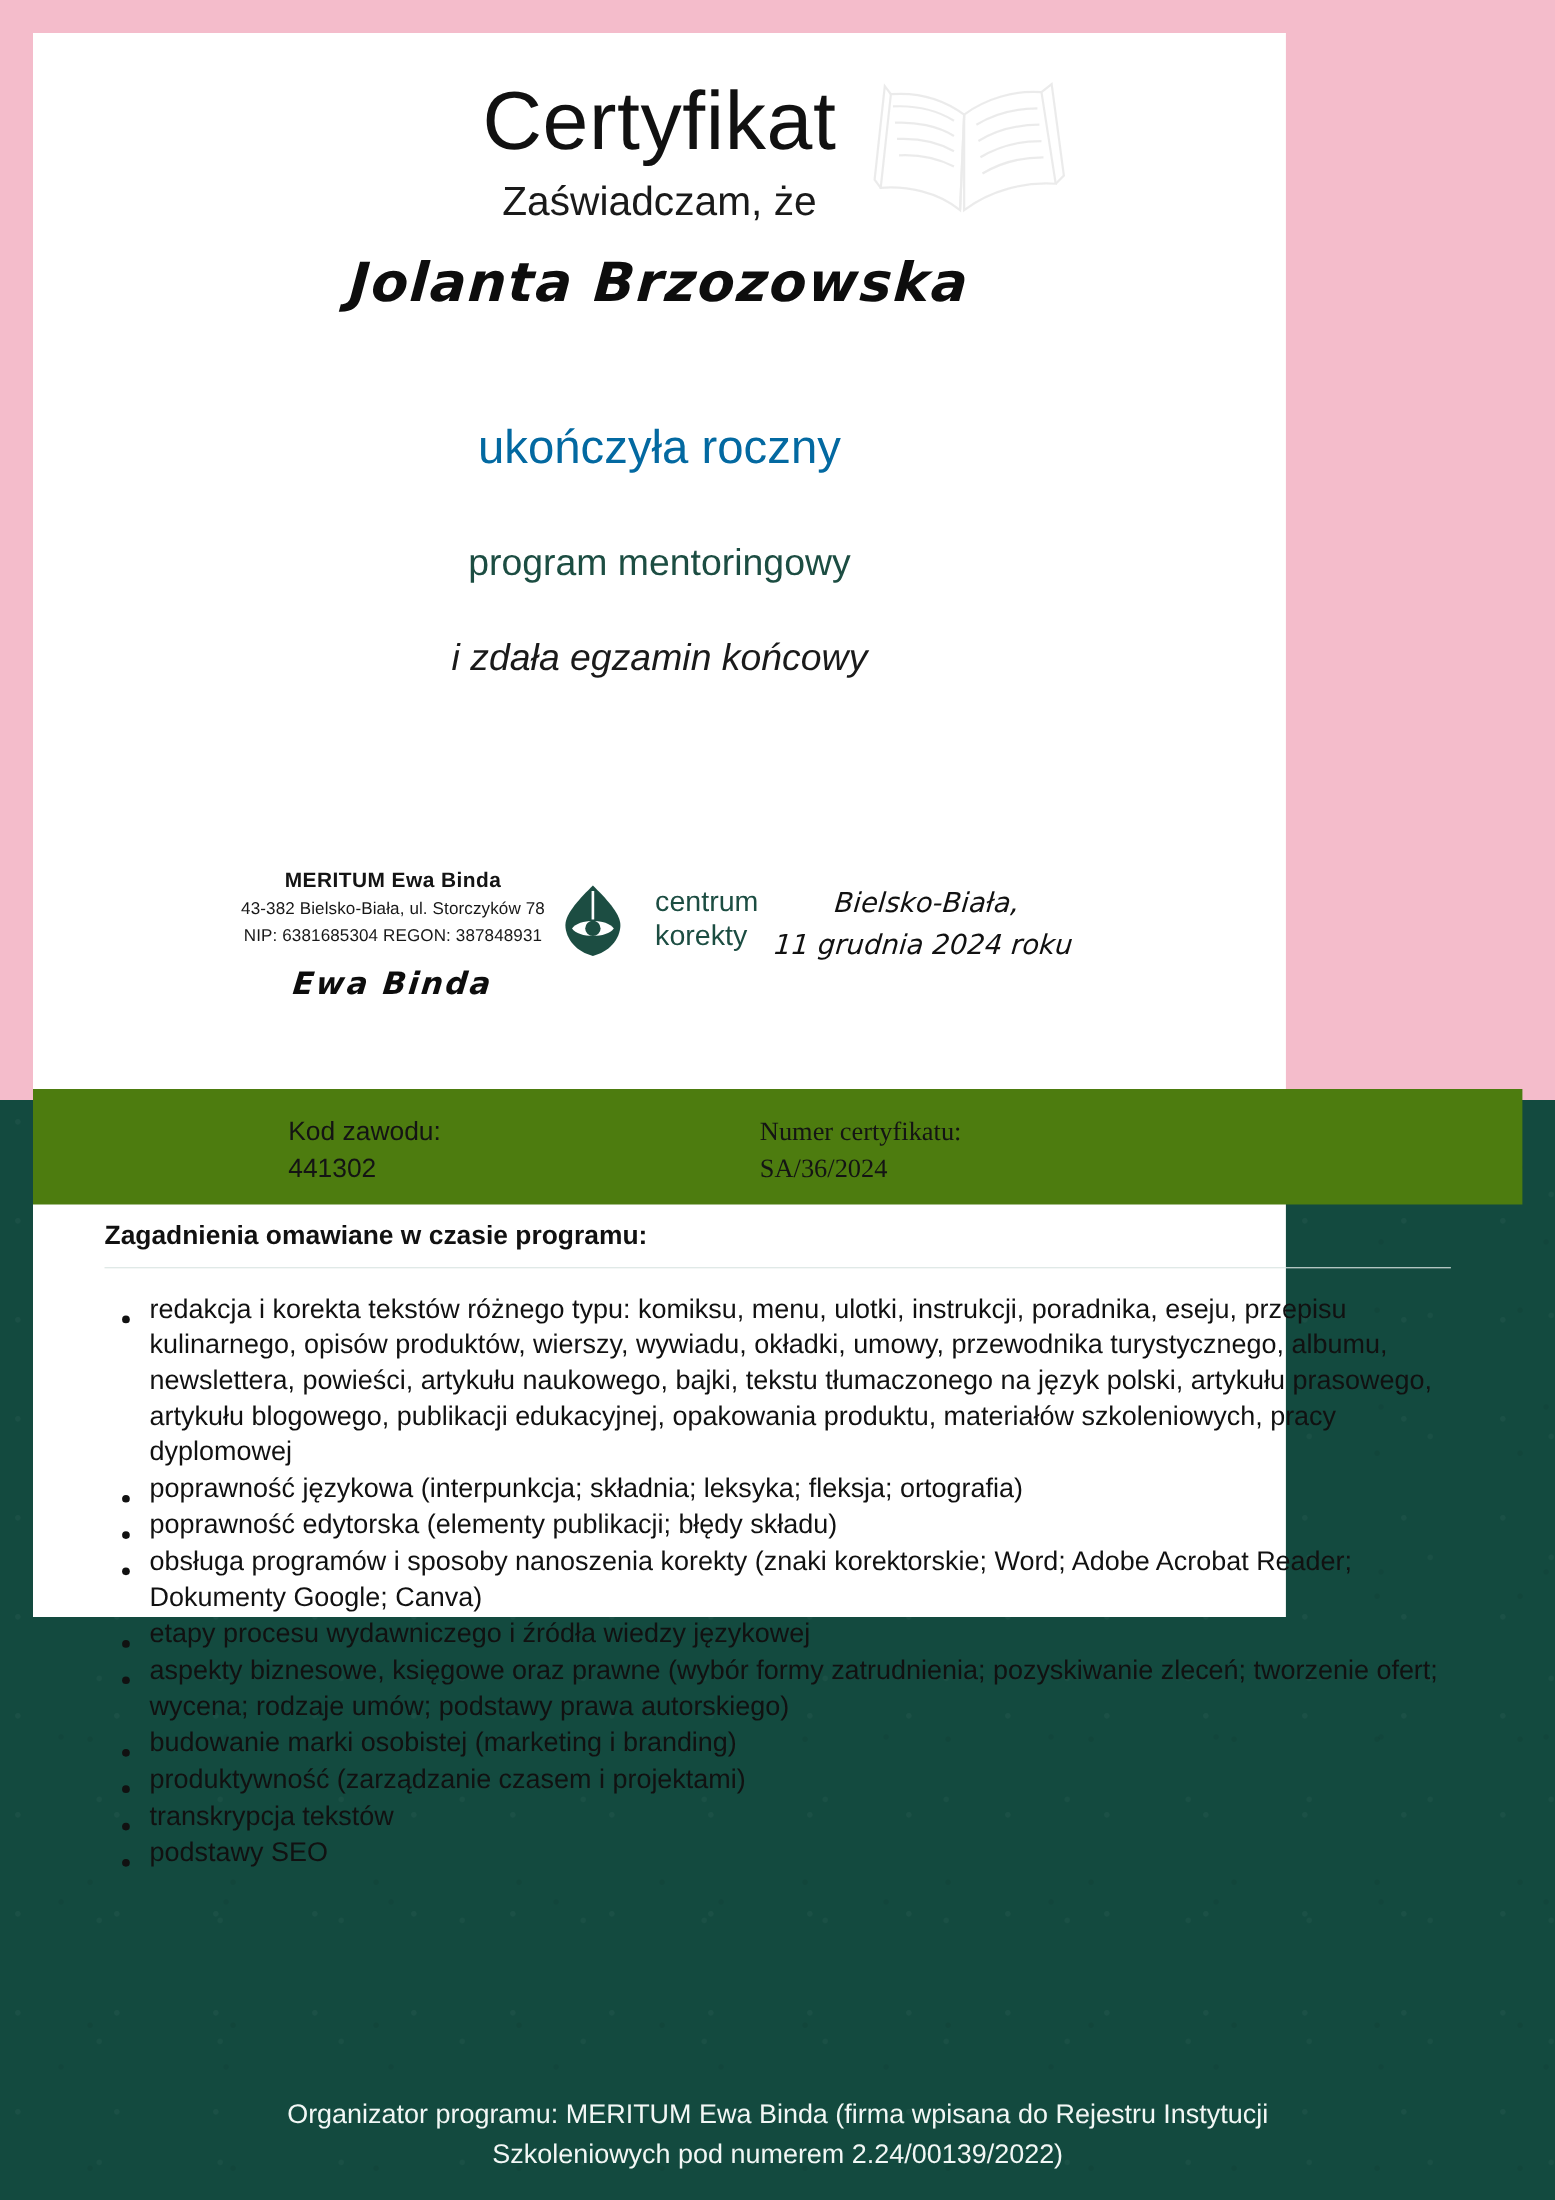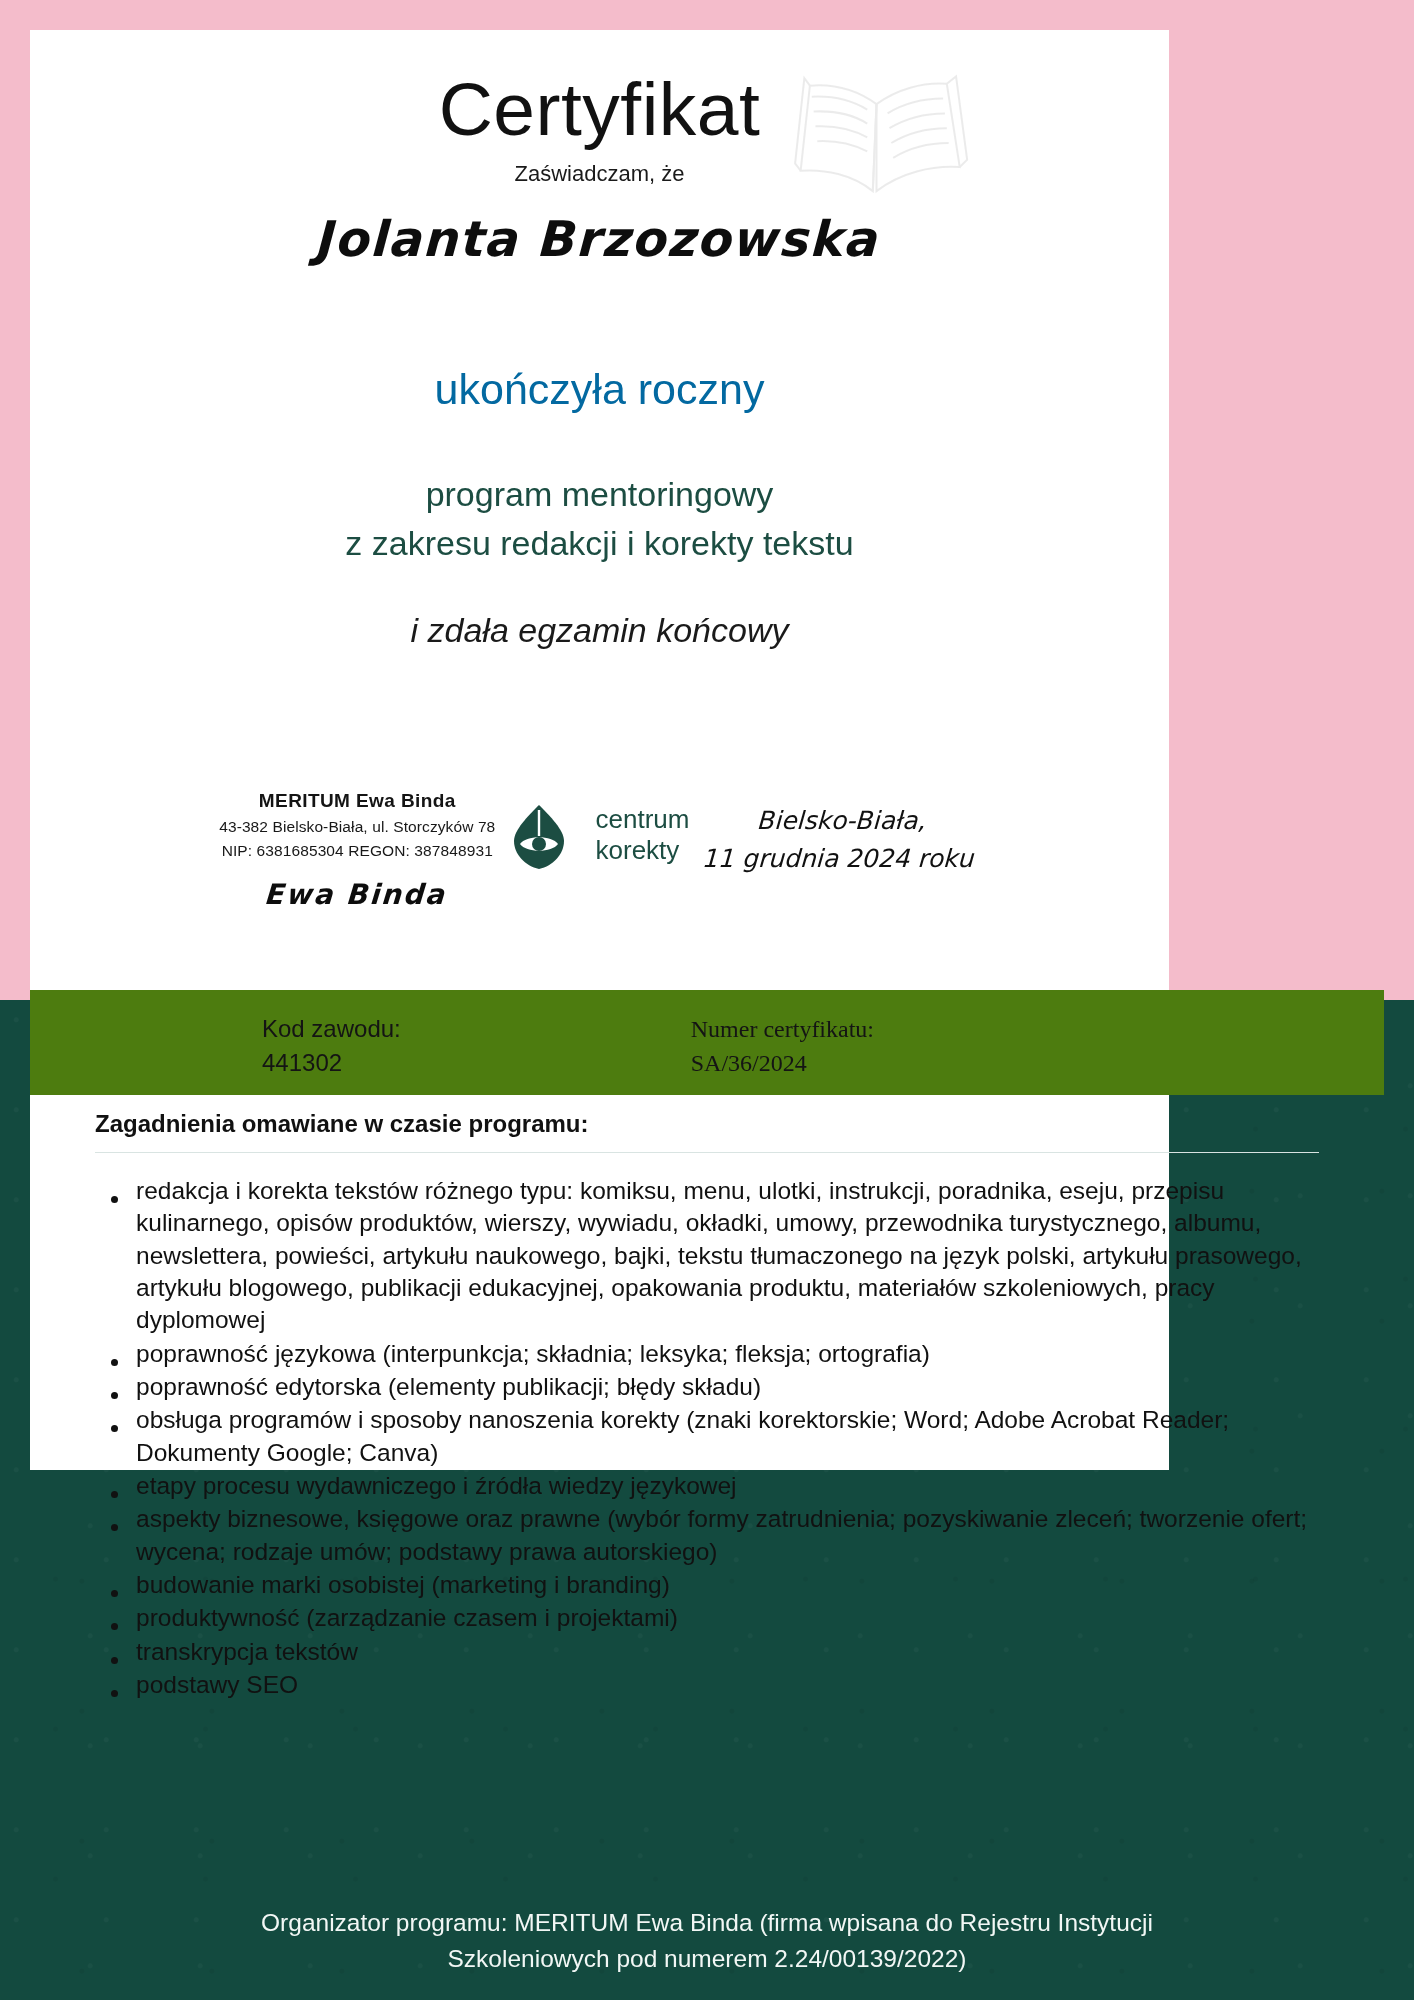--- a/index.html
+++ b/index.html
@@ -54,21 +54,21 @@
   }
   .cert-title {
     font-size: 75px;
     font-weight: 400;
     letter-spacing: 0.5px;
     color: #111111;
     line-height: 1.05;
     margin: 0;
   }
   .cert-subtitle {
-    font-size: 22px;
+    font-size: 37px;
     font-weight: 400;
     color: #1a1a1a;
     margin-top: 12px;
     line-height: 1.2;
   }
   .recipient {
     font-family: "DejaVu Sans", sans-serif;
     font-style: italic;
     font-size: 49px;
     font-weight: 700;
@@ -284,21 +284,20 @@
 
     <div class="cert-title">Certyfikat</div>
     <div class="cert-subtitle">Zaświadczam, że</div>
     <div class="recipient">Jolanta Brzozowska</div>
   </div>
 
   <div class="mid">
     <div class="line-plain">ukończyła roczny</div>
     <div class="line-green">
       <div>program mentoringowy</div>
-      <div>z zakresu redakcji i korekty tekstu</div>
     </div>
     <div class="line-final">i zdała egzamin końcowy</div>
   </div>
 
   <div class="sign-row">
 
     <div class="stamp">
       <div class="stamp-name">MERITUM  Ewa Binda</div>
       <div class="stamp-addr">43-382 Bielsko-Biała, ul. Storczyków 78</div>
       <div class="stamp-nip">NIP: 6381685304 REGON: 387848931</div>

